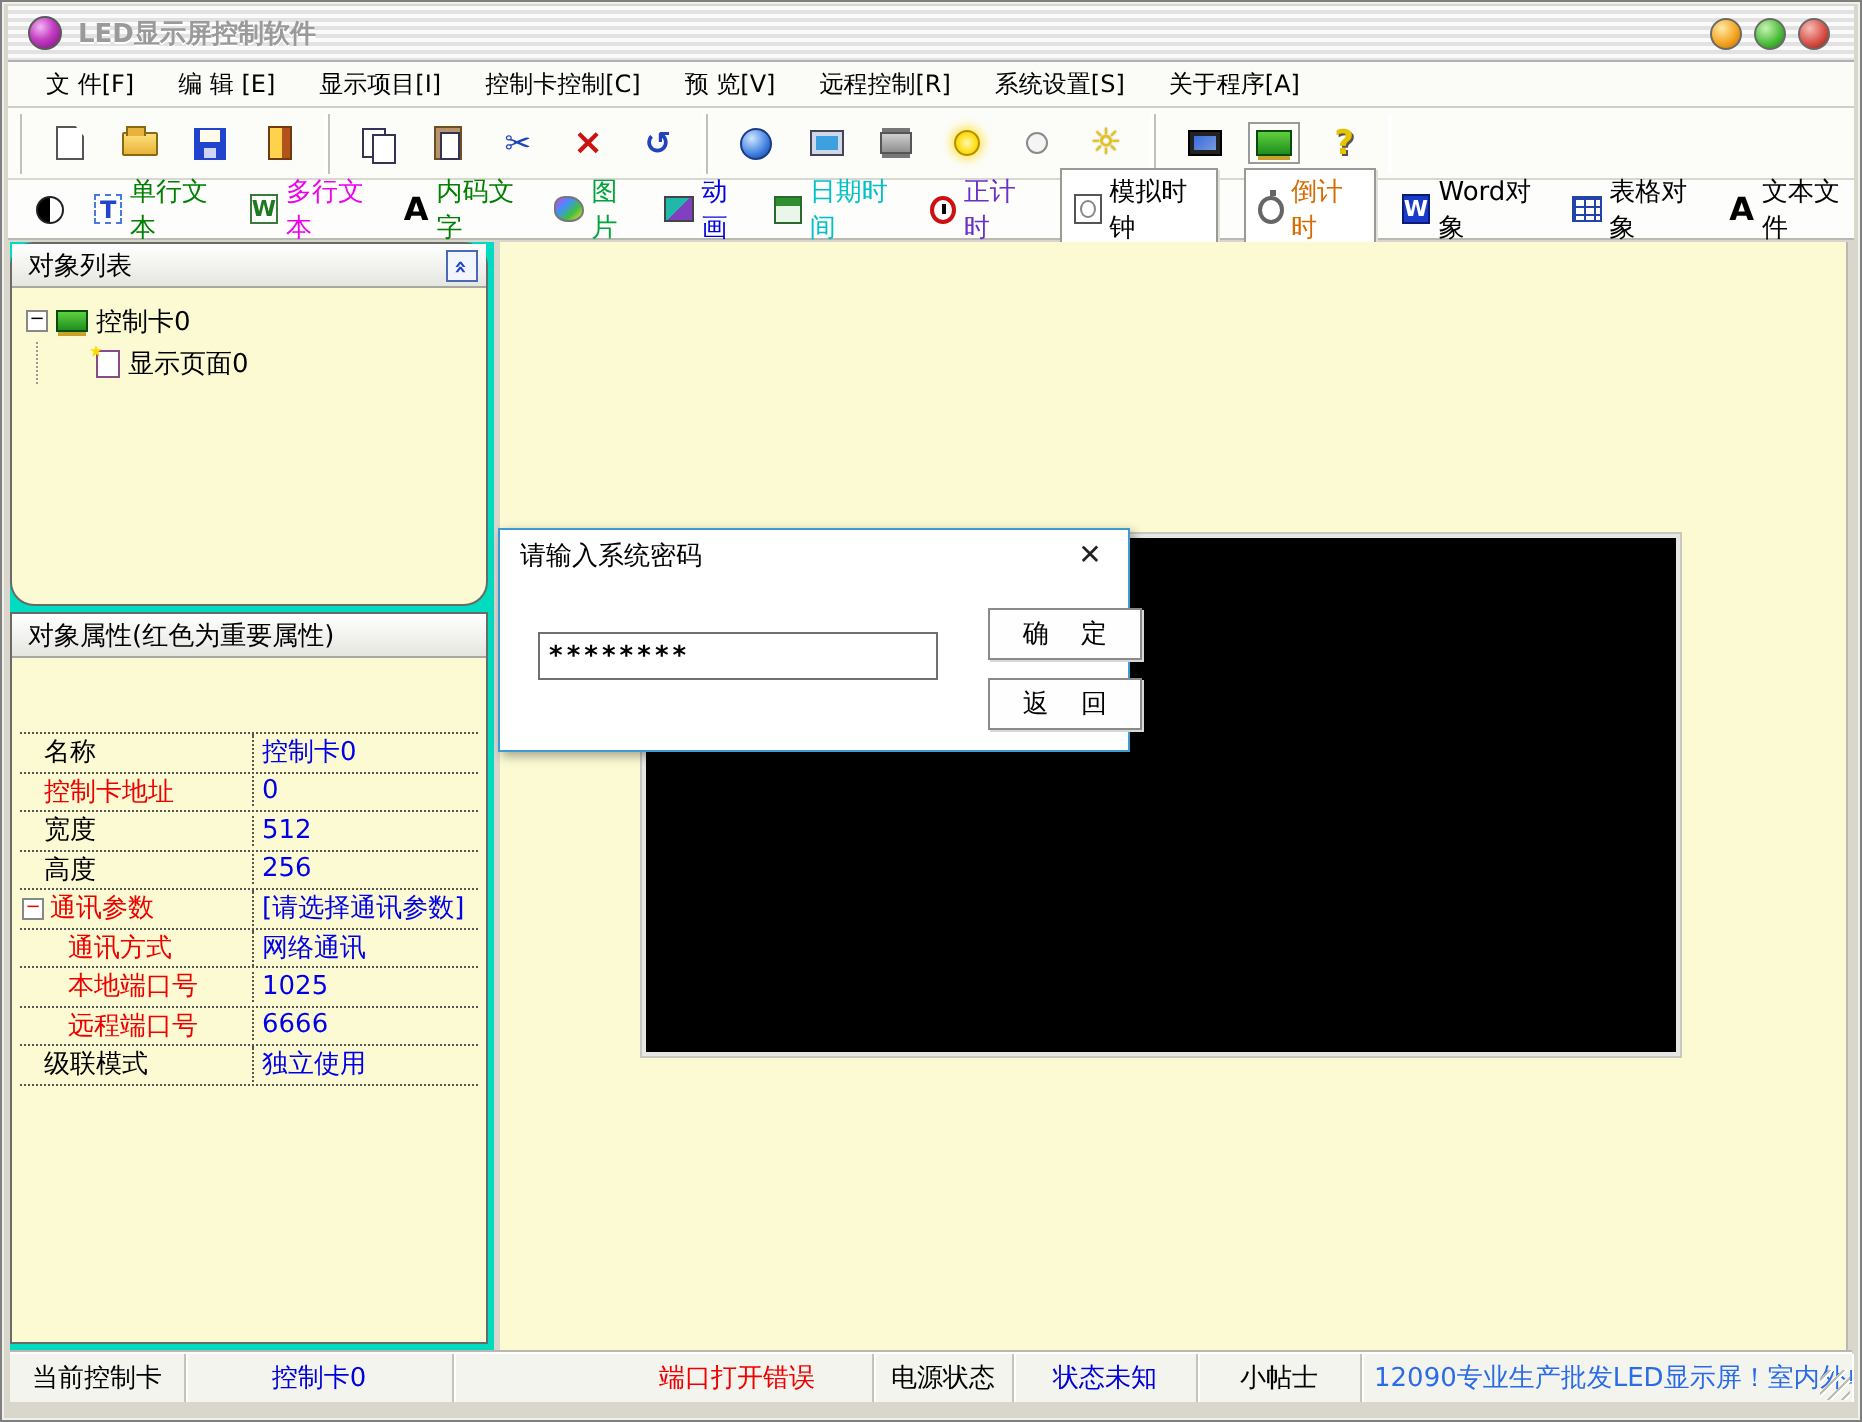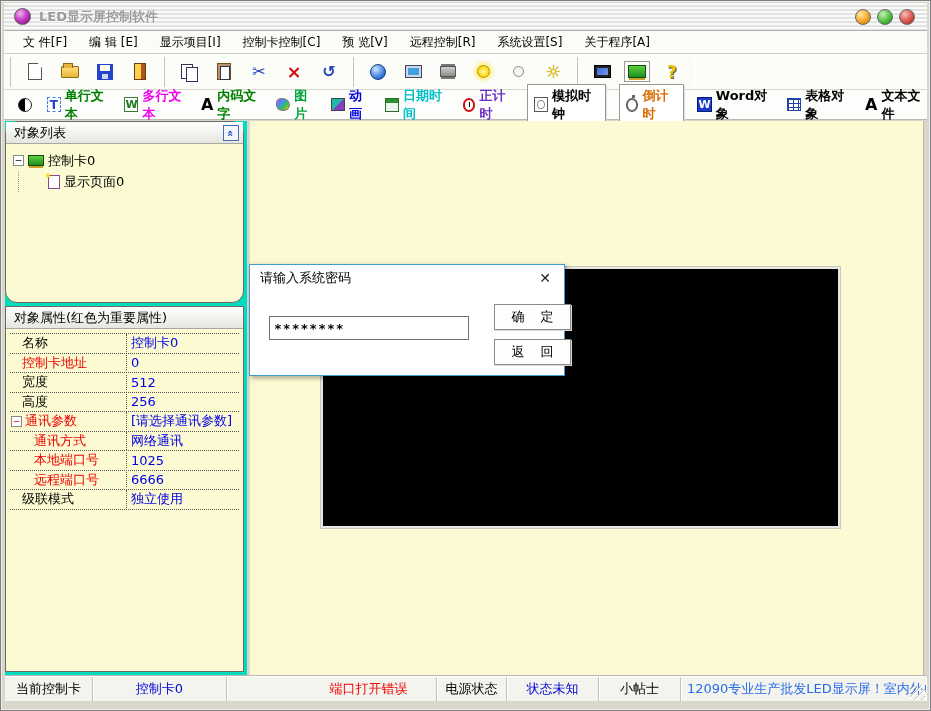--- a/index.html
+++ b/index.html
@@ -67,21 +67,21 @@
   .i-card { width:18px; height:13px; background:linear-gradient(#5fcf3f,#1f8f1f); border:1px solid #0a4a0a;
     box-shadow:0 3px 0 -1px #c9a227; }
   .i-card.pressed { outline:1px solid #9a9a9a; outline-offset:3px; }
   .help-glyph { color:#e8c400; text-shadow:1px 1px 0 #555; font-size:17px; }
 
   
   .toolbar2 { position:absolute; top:89px; left:3px; right:3px; height:30px;
     background:#fdfdfb; border-bottom:1px solid #b9b9b2; display:flex; align-items:center; padding-left:12px; gap:13px; }
   .t2item { display:flex; align-items:center; gap:4px; cursor:default; }
   .t2item.framed { border:1px solid #9a9a94; background:#fff; padding:2px 6px; box-shadow:1px 1px 0 #e0e0da; }
-  .t2label { font-size:13px;font-weight:bold; }
+  .t2label { font-size:13px; }
   .c-green { color:#008000; } .c-magenta { color:#ee00ee; } .c-ltgreen { color:#00a43c; }
   .c-blue { color:#0000e0; } .c-cyan { color:#00c0c8; } .c-purple { color:#6a30c8; }
   .c-orange { color:#d86a00; } .c-black { color:#000; }
   .i-yinyang { width:14px; height:14px; border-radius:50%; border:1px solid #222;
     background:linear-gradient(90deg,#000 50%,#fff 50%); }
   .i-ttag { width:15px; height:15px; border:1px dashed #4a7adf; color:#2244cc; font-weight:bold;
     font-size:12px; display:flex; align-items:center; justify-content:center; background:#fff; }
   .i-wdoc { width:14px; height:15px; background:#fff; border:1px solid #3a7a3a; color:#1f7a1f;
     font-weight:bold; font-size:11px; display:flex; align-items:center; justify-content:center; }
   .i-bigA { font-weight:bold; font-size:16px; color:#000; }
@@ -100,21 +100,21 @@
     display:flex; align-items:center; justify-content:center; border:1px solid #0a1a78; }
   .i-table { width:16px; height:13px; background:#fff; border:1px solid #2244aa;
     background-image:linear-gradient(#2244aa 1px,transparent 1px),linear-gradient(90deg,#2244aa 1px,transparent 1px);
     background-size:5px 4px; }
 
   
   .leftcol { position:absolute; top:120px; left:4px; width:242px; bottom:35px;
     background:#00dcc0; padding:0 3px 3px 0; display:flex; flex-direction:column; gap:3px; }
   .panel { background:#fbfad2; border:1px solid #6a6a66; display:flex; flex-direction:column; }
   .panel-objects { height:182px;border-radius:12px; }
-  .panel-props { flex:1; }
+  .panel-props { flex:1;gap:33px; }
   .panel-header { height:22px; background:linear-gradient(#ffffff,#e6e6e0); border-bottom:1px solid #a8a8a0;
     display:flex; align-items:center; padding:0 4px 0 8px; font-size:13px; }
   .collapse-box { margin-left:auto; width:16px; height:16px; border:1px solid #4a6ab8; background:#f4f6ff;
     color:#2244cc; display:flex; align-items:center; justify-content:center; font-weight:bold; font-size:11px;
     transform:none; }
   .collapse-box span { display:inline-block; transform:rotate(90deg); letter-spacing:-2px; }
   .tree { padding:6px 4px; font-size:13px; }
   .tree-row { display:flex; align-items:center; height:21px; gap:4px; }
   .expbox { width:11px; height:11px; border:1px solid #888; background:#fff; font-size:9px; line-height:9px;
     display:flex; align-items:center; justify-content:center; margin-left:3px; }

